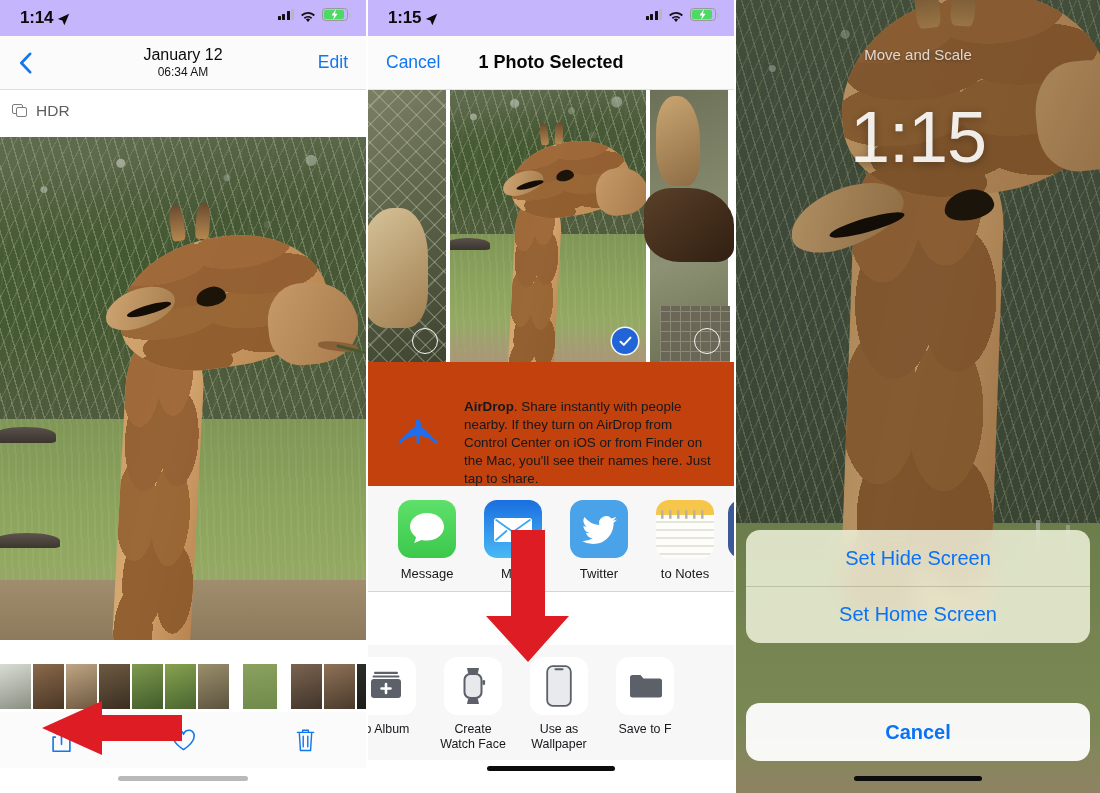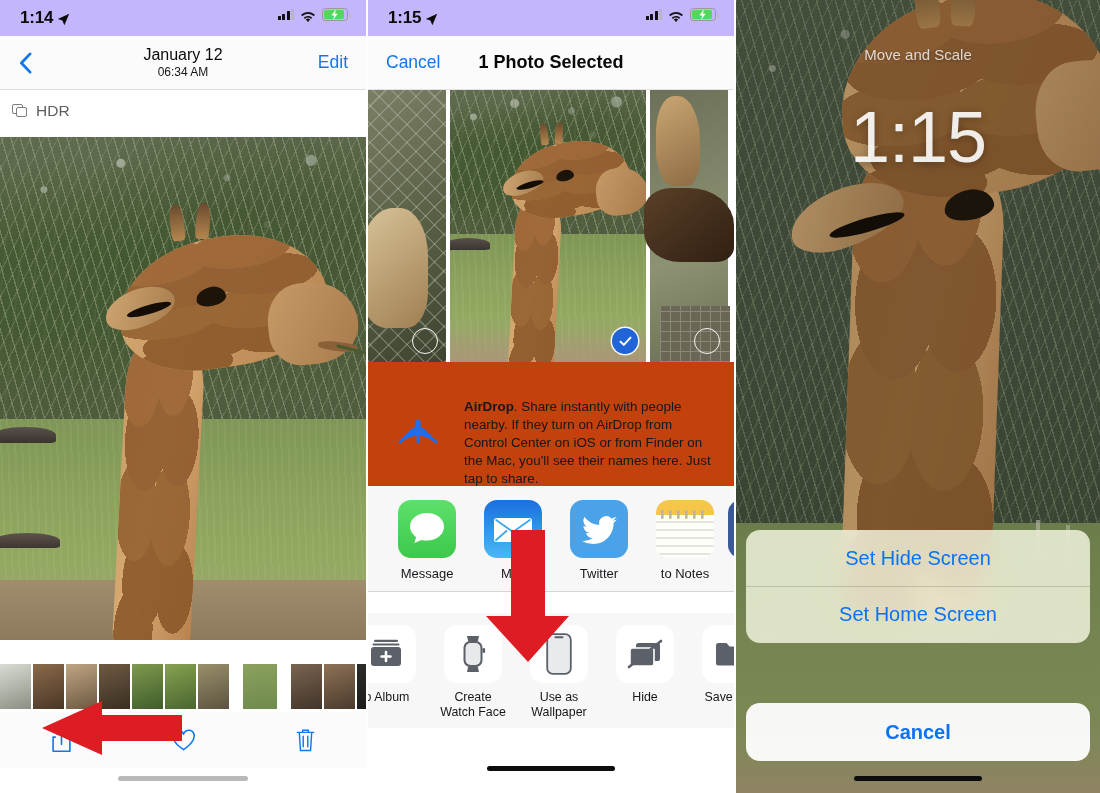--- a/index.html
+++ b/index.html
@@ -447,21 +447,21 @@
           <span class="app-lbl">to Notes</span>
         </div>
         <div class="app-item" style="width:40px;">
           <span class="app-ico" style="background:#3b5998; width:40px;"></span>
 
         </div>
       </div>
       <div class="row-div"></div>
     </div>
 
-    <div class="sheet" style="top:613px;">
+    <div class="sheet" style="top:645px;">
       <div class="acts-row" style="padding-left:-6px; margin-left:-24px;">
         <div class="act-item">
           <span class="act-ico">
             <svg viewBox="0 0 34 30" width="34" height="30">
                 <rect x="4" y="0.8" width="24" height="2.2" rx="1.1" fill="#5b6069"></rect>
                 <rect x="2.5" y="4.4" width="27" height="2.2" rx="1.1" fill="#5b6069"></rect>
                 <rect x="1" y="8" width="30" height="19" rx="3" fill="#5b6069"></rect>
                 <path d="M16 13v9M11.5 17.5h9" stroke="#fff" stroke-width="2.6" stroke-linecap="round"></path>
               </svg>
           </span>
@@ -480,31 +480,20 @@
           <span class="act-lbl"><span>Create</span><br><span>Watch Face</span></span>
         </div>
         <div class="act-item">
           <span class="act-ico">
             <svg viewBox="0 0 26 42" width="26" height="42">
                 <rect x="1.2" y="1.2" width="23.6" height="39.6" rx="5.5" fill="#e9eaec" stroke="#5b6069" stroke-width="1.8"></rect>
                 <rect x="8.5" y="3.2" width="9" height="2" rx="1" fill="#5b6069"></rect>
               </svg>
           </span>
           <span class="act-lbl"><span>Use as</span><br><span>Wallpaper</span></span>
-        </div>
-        <div class="act-item">
-          <span class="act-ico">
-            <svg viewBox="0 0 36 30" width="36" height="30">
-                <rect x="9" y="4" width="24" height="18" rx="2.6" fill="#5b6069"></rect>
-                <rect x="3" y="9" width="24" height="18" rx="2.6" fill="#5b6069" stroke="#fff" stroke-width="1.6"></rect>
-                <path d="M2 28 34 2" stroke="#5b6069" stroke-width="2.6" stroke-linecap="round"></path>
-                <path d="M2 28 34 2" stroke="#fff" stroke-width="1" stroke-linecap="round" opacity=".0"></path>
-              </svg>
-          </span>
-          <span class="act-lbl">Hide</span>
         </div>
         <div class="act-item">
           <span class="act-ico">
             <svg viewBox="0 0 34 28" width="34" height="28">
                 <path d="M2 5.5a2.5 2.5 0 0 1 2.5-2.5h8l3 3.5h16A2.5 2.5 0 0 1 34 9v14a2.5 2.5 0 0 1-2.5 2.5h-27A2.5 2.5 0 0 1 2 23z" fill="#5b6069"></path>
               </svg>
           </span>
           <span class="act-lbl">Save to F</span>
         </div>
       </div>

